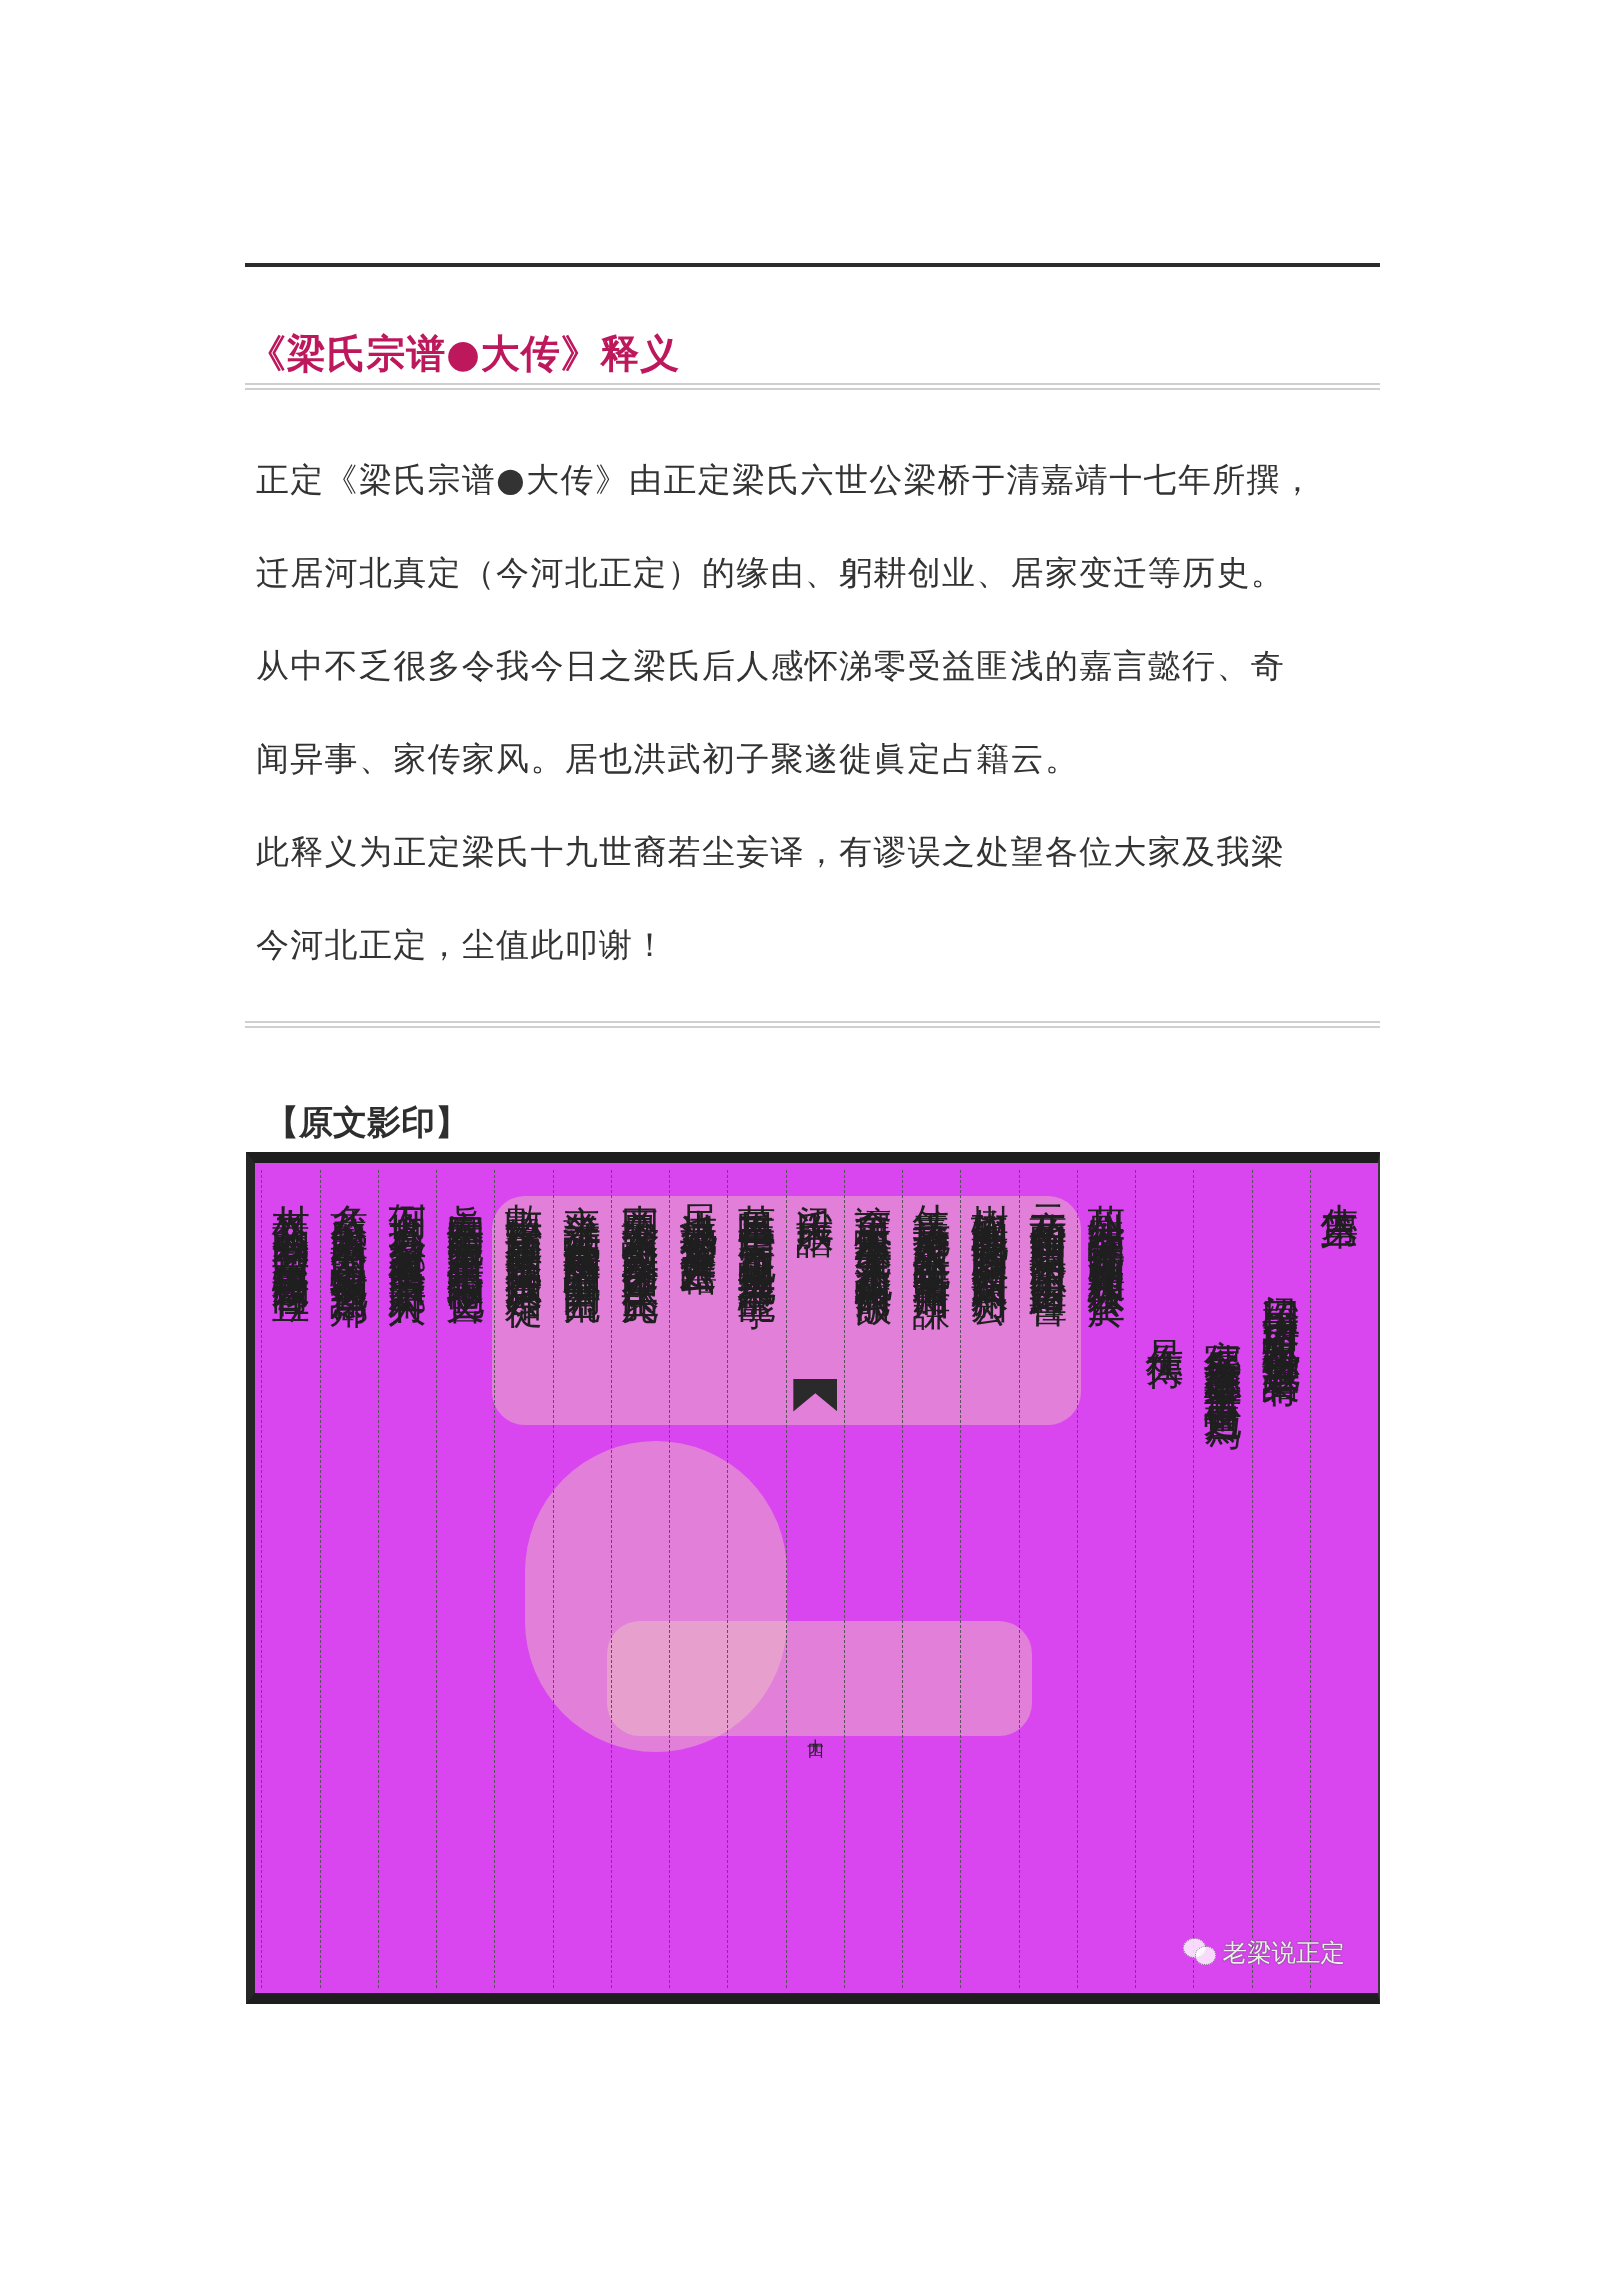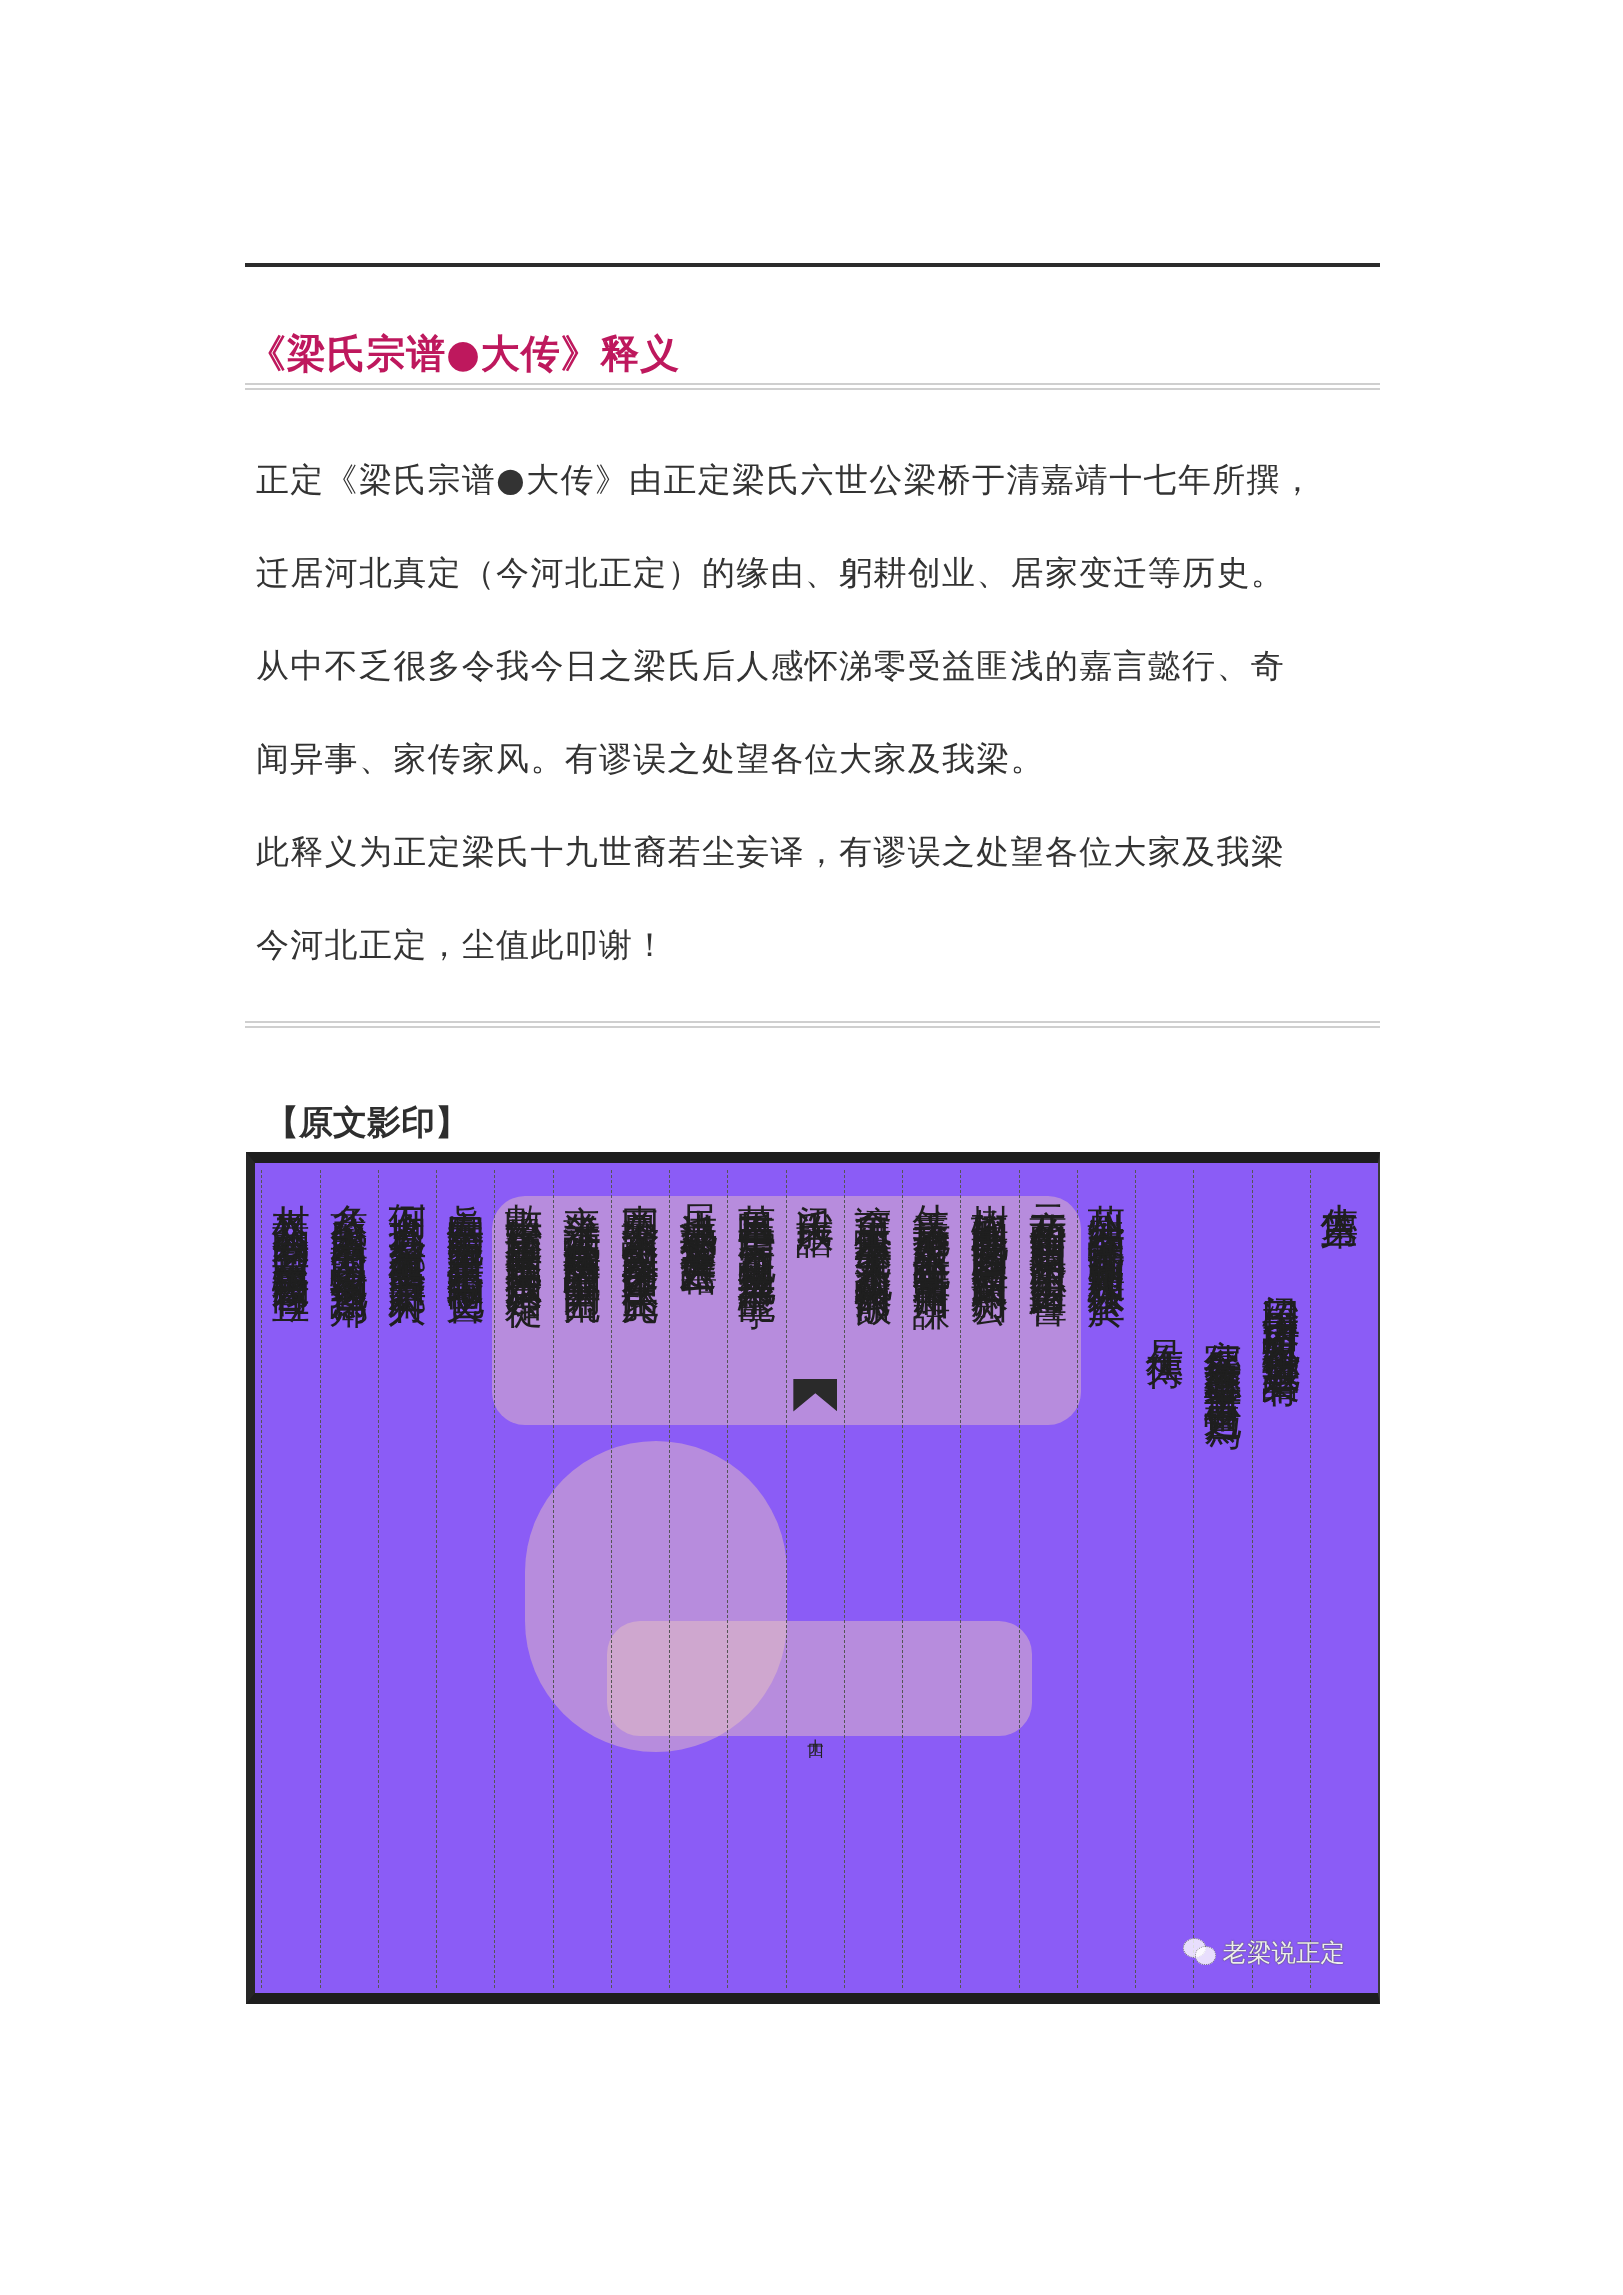--- a/index.html
+++ b/index.html
@@ -27,21 +27,21 @@
     font-size: 33px; line-height: 84px; color: #333333; letter-spacing: 1.3px;
   }
   .body-text p { margin: 9px; white-space: nowrap; }
   .section-heading {
     position: absolute; left: 245px; top: 1070px; font-size: 34px; font-weight: bold;
     color: #2e2e2e; line-height: 49px; white-space: nowrap; margin-left: 20px;
   }
   
   .scan {
     position: absolute; left: 246px; top: 1152px; width: 1134px; height: 852px;
-    background: #8b5cf6; box-sizing: border-box; overflow: hidden;
+    background: #d946ef; box-sizing: border-box; overflow: hidden;
     border-top: 11.5px solid #1e1e1e; border-bottom: 11.5px solid #1e1e1e;
     border-left: 9.8px solid #262626; border-right: 2.5px solid #3a3a3a;
   }
   .scan .tint {
     position: absolute; border-radius: 33px; background: rgba(238,200,190,0.45);
   }
   .scan .cols {
     position: absolute; top: 6.5px; right: 9.8px; bottom: 4.9px; left: 6.5px;
     display: flex; flex-direction: row-reverse;
   }
@@ -85,21 +85,21 @@
 <div class="rule-top"></div>
 
 <h1 class="title">《梁氏宗谱●大传》释义</h1>
 
 <div class="rule-double rule-1"></div>
 
 <div class="body-text">
   <p>正定《梁氏宗谱●大传》由正定梁氏六世公梁桥于清嘉靖十七年所撰，</p>
   <p>迁居河北真定（今河北正定）的缘由、躬耕创业、居家变迁等历史。</p>
   <p>从中不乏很多令我今日之梁氏后人感怀涕零受益匪浅的嘉言懿行、奇</p>
-  <p>闻异事、家传家风。有谬误之处望各位大家及我梁。</p>
+  <p>闻异事、家传家风。居也洪武初子聚遂徙眞定占籍云。</p>
   <p>此释义为正定梁氏十九世裔若尘妄译，有谬误之处望各位大家及我梁</p>
   <p>今河北正定，尘值此叩谢！</p>
 </div>
 
 <div class="rule-double rule-2"></div>
 
 <h2 class="section-heading">【原文影印】</h2>
 
 <div class="scan">
   <div class="tint" style="left:237px; top:33px; width:589px; height:229px;"></div>

